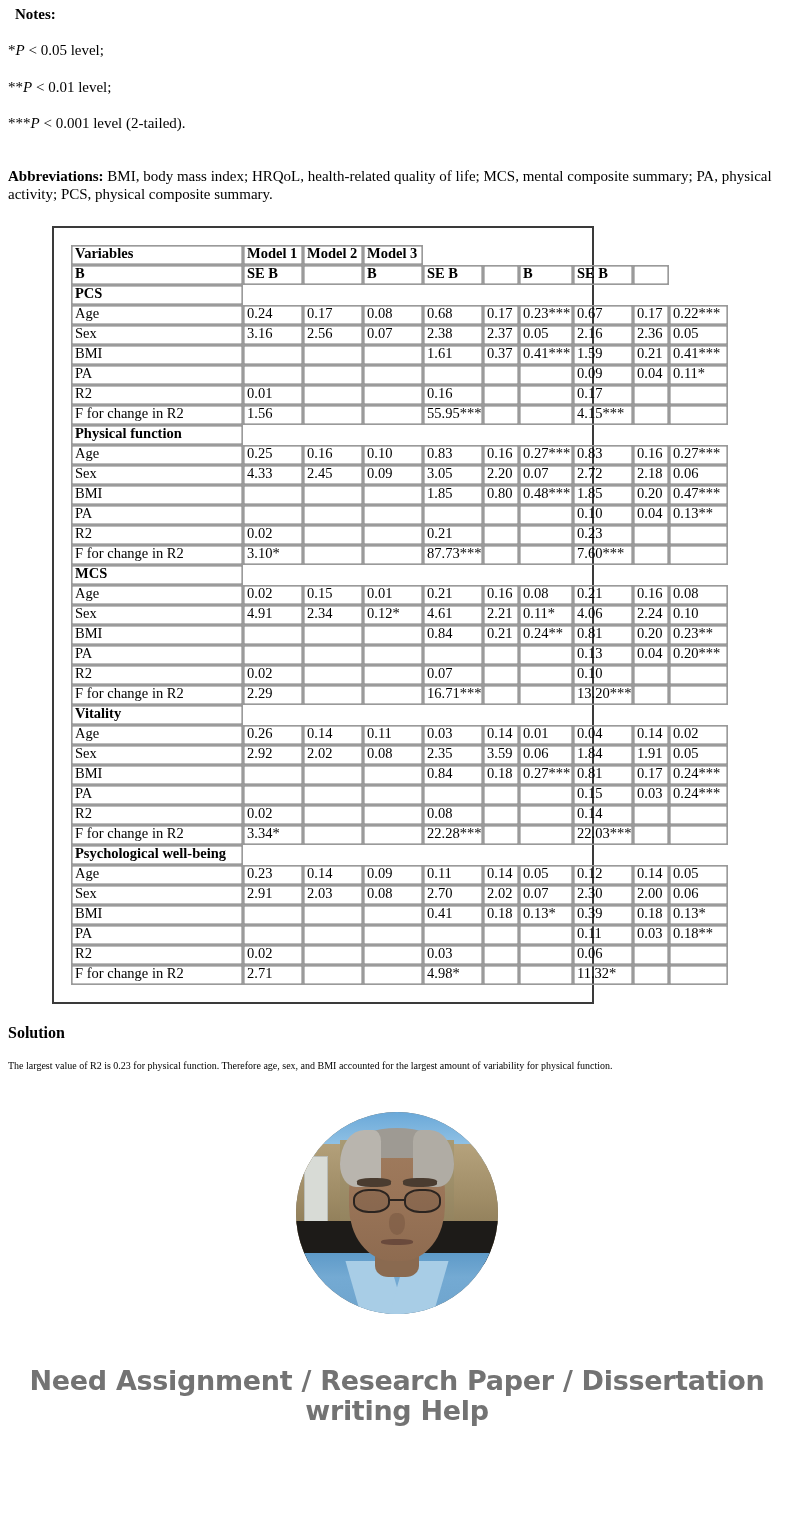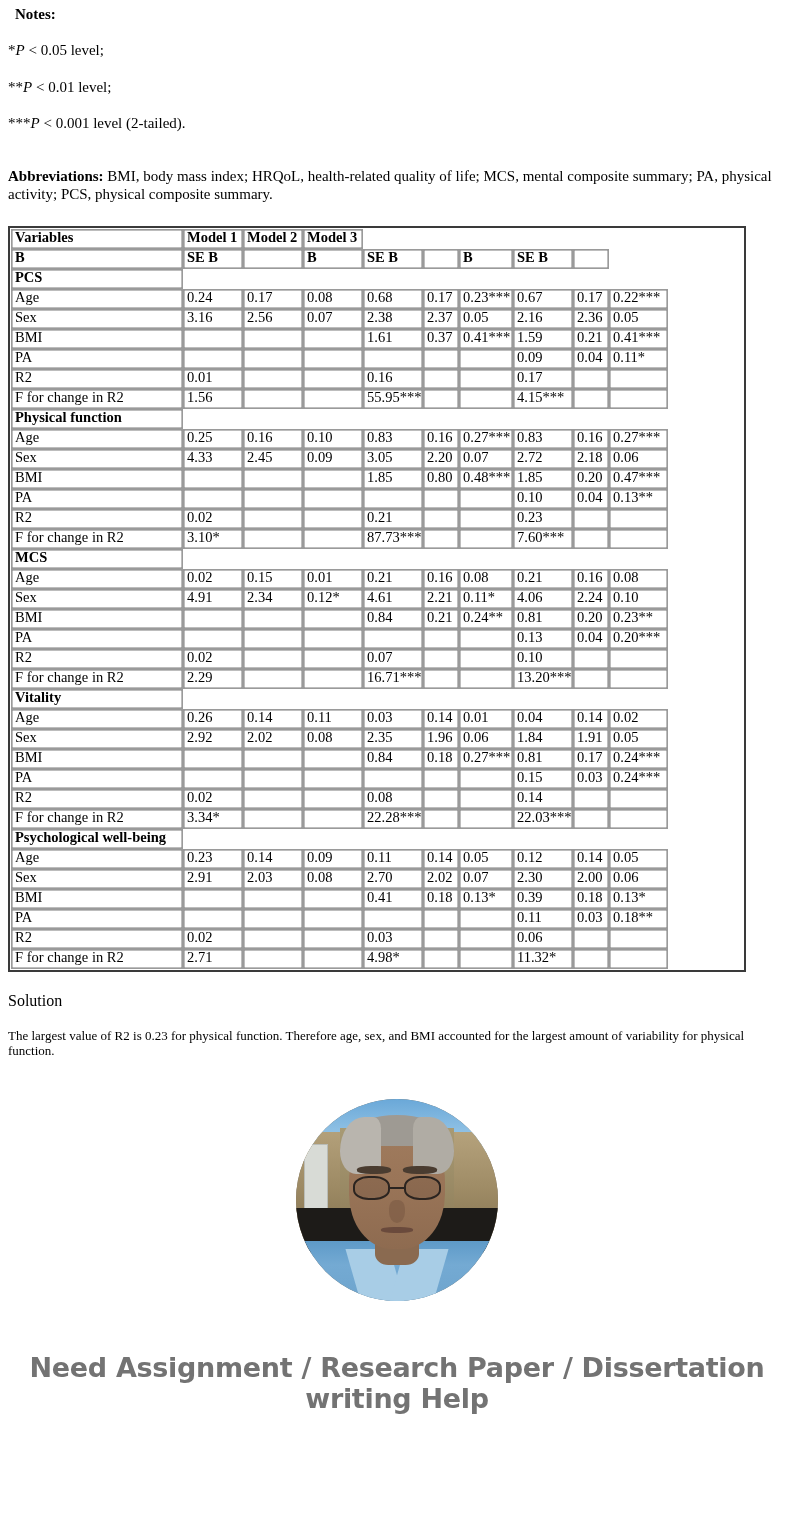--- a/index.html
+++ b/index.html
@@ -41,24 +41,25 @@
     line-height: 1.22;
     margin: 35px 0 0 0;
     max-width: 770px;
   }
   .abbrev b { font-weight: bold; }
 
   
   .table-wrap {
     margin-top: 22px;
     border: 2px solid #3a3a3a;
-    width: 738px;
+    width: 542px;
     box-sizing: border-box;
-    padding: 1px;
+    padding: 17px;
     background: #fff;
+    margin-left: 44px;
   }
   table.reg {
     border-collapse: separate;
     border-spacing: 0;
     width: 653px;
     table-layout: fixed;
     font-size: 14.5px;
   }
   table.reg td {
     height: 20px;
@@ -80,26 +81,26 @@
 
   
   col.c-var  { width: 172px; }
   col.c-w60  { width: 60px; }
   col.c-w36  { width: 36px; }
   col.c-w54  { width: 54px; }
   col.c-w59  { width: 59px; }
 
   
   .solution-head {
-    font-weight: normal;
+    font-weight: bold;
     font-size: 16px;
     margin: 20px 0 0 0;
   }
   .solution-body {
-    font-size: 13px;
+    font-size: 10px;
     line-height: 1.22;
     margin: 18px 0 0 0;
     max-width: 770px;
   }
 
   
   .portrait-row {
     display: flex;
     justify-content: center;
     margin-top: 40px;
@@ -573,21 +574,21 @@
             <td class="box">0.14</td>
             <td class="box">0.02</td>
             <td class="blank"></td>
           </tr>
           <tr>
             <td class="box">Sex</td>
             <td class="box">2.92</td>
             <td class="box">2.02</td>
             <td class="box">0.08</td>
             <td class="box">2.35</td>
-            <td class="box">1.96</td>
+            <td class="box">3.59</td>
             <td class="box">0.06</td>
             <td class="box">1.84</td>
             <td class="box">1.91</td>
             <td class="box">0.05</td>
             <td class="blank"></td>
           </tr>
           <tr>
             <td class="box">BMI</td>
             <td class="box"></td>
             <td class="box"></td>

